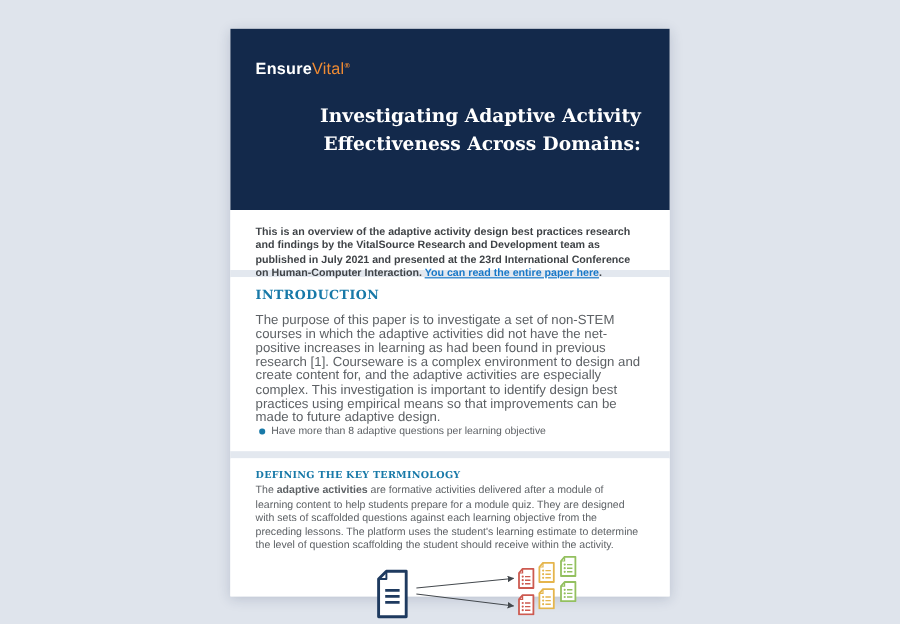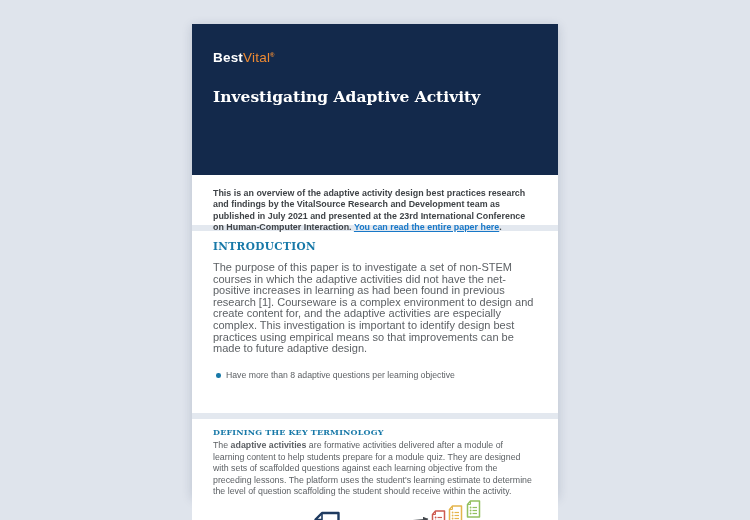--- a/index.html
+++ b/index.html
@@ -18,53 +18,53 @@
   .masthead{
     height:151px;background:#13294b;box-sizing:border-box;
     padding:26px 24px 0 21px;
   }
   .logo{font-size:13.5px;font-weight:bold;letter-spacing:.2px;color:#ffffff;}
   .logo .src{color:#f08b33;font-weight:normal;}
   .logo .reg{color:#f08b33;font-size:6px;vertical-align:super;}
   .doc-title{
     margin:20px 0 0 0;
     font-family:"DejaVu Serif","Liberation Serif",serif;
-    font-weight:bold;font-size:15.5px;line-height:23px;color:#ffffff;
+    font-weight:bold;font-size:15.5px;line-height:23px;color:#ffffff;text-align:right;
   }
   
   .gap{height:6px;background:#e3e8ef;}
   
   .sec-abstract{
     height:50px;box-sizing:border-box;background:#fff;
     padding:13px 26px 0 21px;
   }
   .sec-abstract p{
     margin:0;font-size:8.9px;line-height:11.4px;font-weight:bold;color:#3f4347;
   }
   .sec-abstract a{color:#1878c8;text-decoration:underline;cursor:pointer;}
   
   .sec-intro{
-    height:182px;box-sizing:border-box;background:#fff;
+    height:145px;box-sizing:border-box;background:#fff;
     padding:9px 22px 0 21px;
   }
   .sec-intro h2{
     margin:0 0 10px 0;
     font-family:"DejaVu Serif","Liberation Serif",serif;
     font-size:10.5px;letter-spacing:.4px;color:#1879a8;font-weight:bold;
   }
   .sec-intro p.body{
     margin:0;font-size:11px;line-height:11.6px;color:#5d6165;
   }
   .results-lead{
     margin:9px 0 3px 0;font-size:8.8px;line-height:10px;
     font-weight:bold;color:#3f4347;
   }
   ul.findings{margin:0;padding:0;list-style:none;}
   ul.findings li{
-    position:relative;margin:16px 0 3px 0;padding-left:13px;
+    position:relative;margin:0 0 3px 0;padding-left:13px;
     font-size:8.7px;line-height:9.6px;color:#5d6165;
   }
   ul.findings li::before{
     content:"";position:absolute;left:3px;top:2.5px;width:4.5px;height:4.5px;
     border-radius:50%;background:#1879a8;
   }
   
   .sec-term{
     height:115px;box-sizing:border-box;background:#fff;
     padding:8px 22px 0 21px;
@@ -91,24 +91,25 @@
   .md-r2{top:32px;} .md-y2{top:27px;} .md-g2{top:21px;}
   .mx-r{left:218px;} .mx-y{left:235px;} .mx-g{left:253px;}
 </style>
 </head>
 <body>
 
 <div class="page">
 
   <div class="masthead">
     <div class="logo">
-      <span>Best</span><span class="src">Vital</span><span class="reg">®</span>
+      <span>Ensure</span><span class="src">Vital</span><span class="reg">®</span>
     </div>
     <h1 class="doc-title">
       <div>Investigating Adaptive Activity</div>
+      <div>Effectiveness Across Domains:</div>
     </h1>
   </div>
 
   <div class="sec-abstract">
     <p><span>This is an overview of the adaptive activity design best practices research and findings by the VitalSource Research and Development team as published in July 2021 and presented at the 23rd International Conference on Human-Computer Interaction.</span>
       <a>You can read the entire paper here</a><span>.</span></p>
   </div>
 
   <div class="gap"></div>
 

